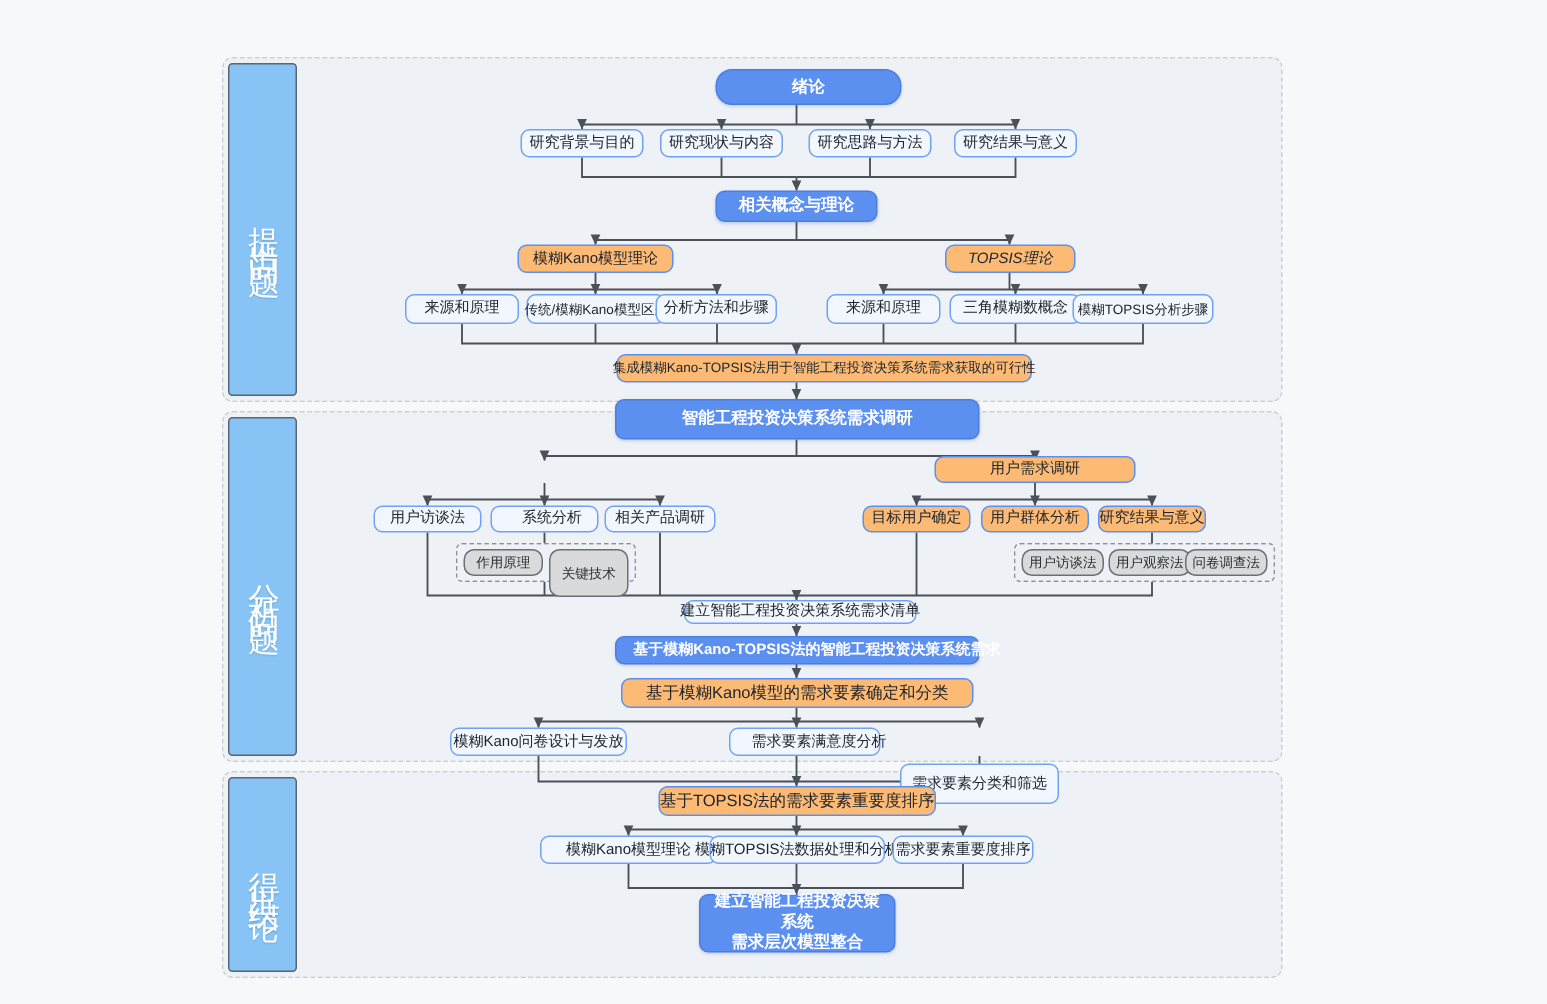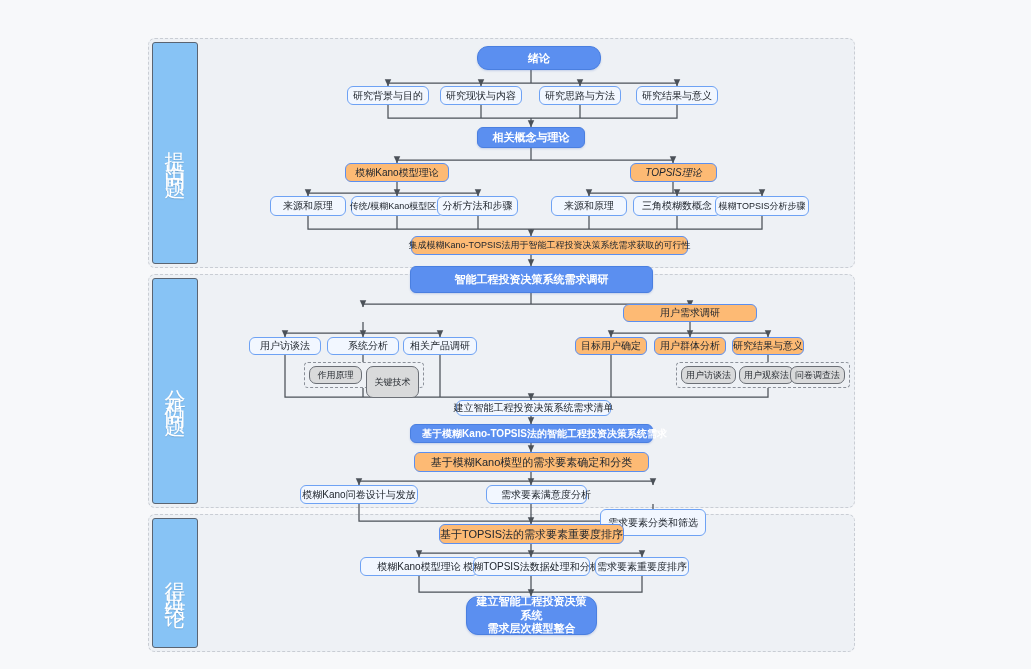--- a/index.html
+++ b/index.html
@@ -76,21 +76,21 @@
   }
   
   .n-gray {
     background: #d9dadb;
     border: 1.2px solid #6b6f76;
     color: #2b2f35;
     border-radius: 7px;
   }
   .n-big { font-size: 11px; }
   .n-tiny { font-size: 9px; }
-  .n-multiline { white-space: normal; border-radius: 12px; }
+  .n-multiline { white-space: normal; }
 
   .dashgroup {
     position: absolute;
     border: 1.2px dashed #8b9099;
     border-radius: 4px;
     background: transparent;
   }
 </style>
 </head>
 <body>

